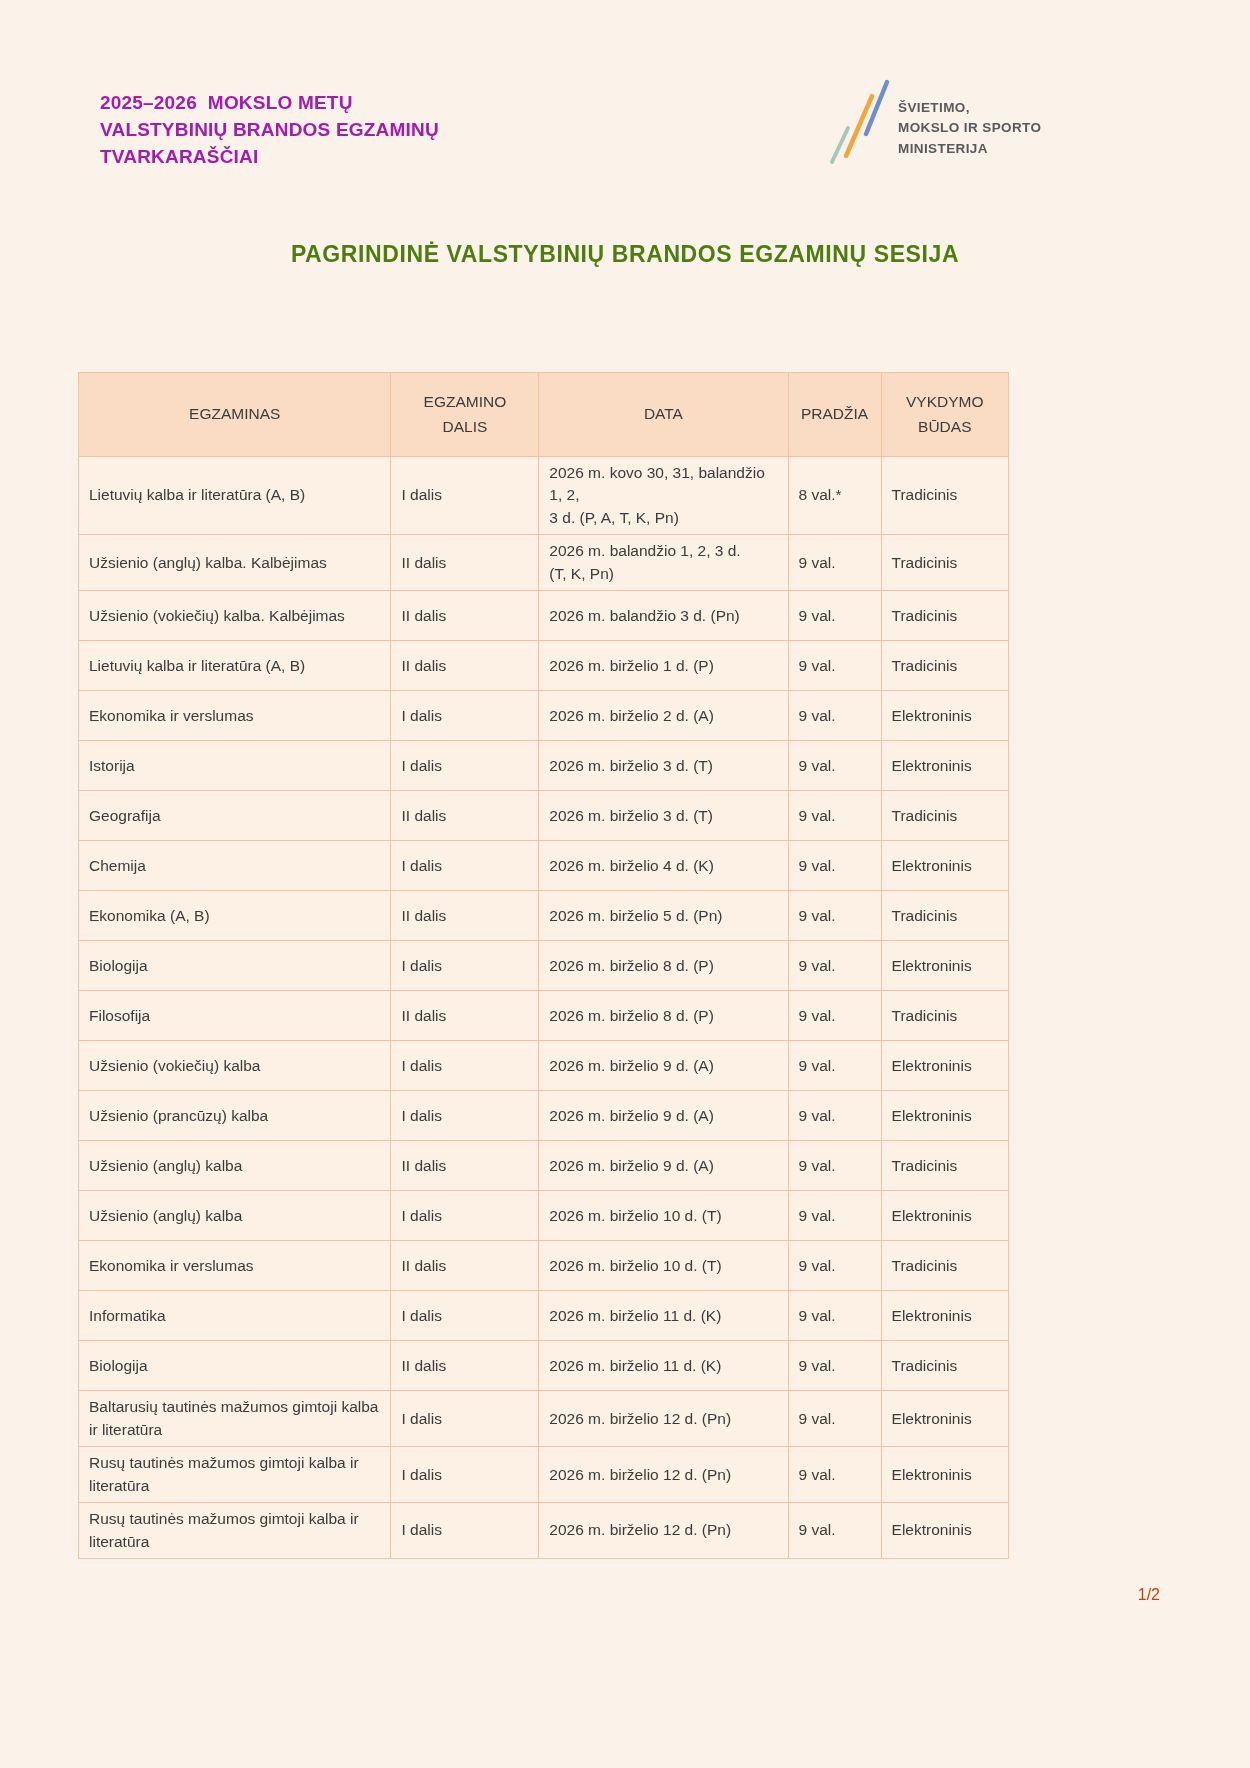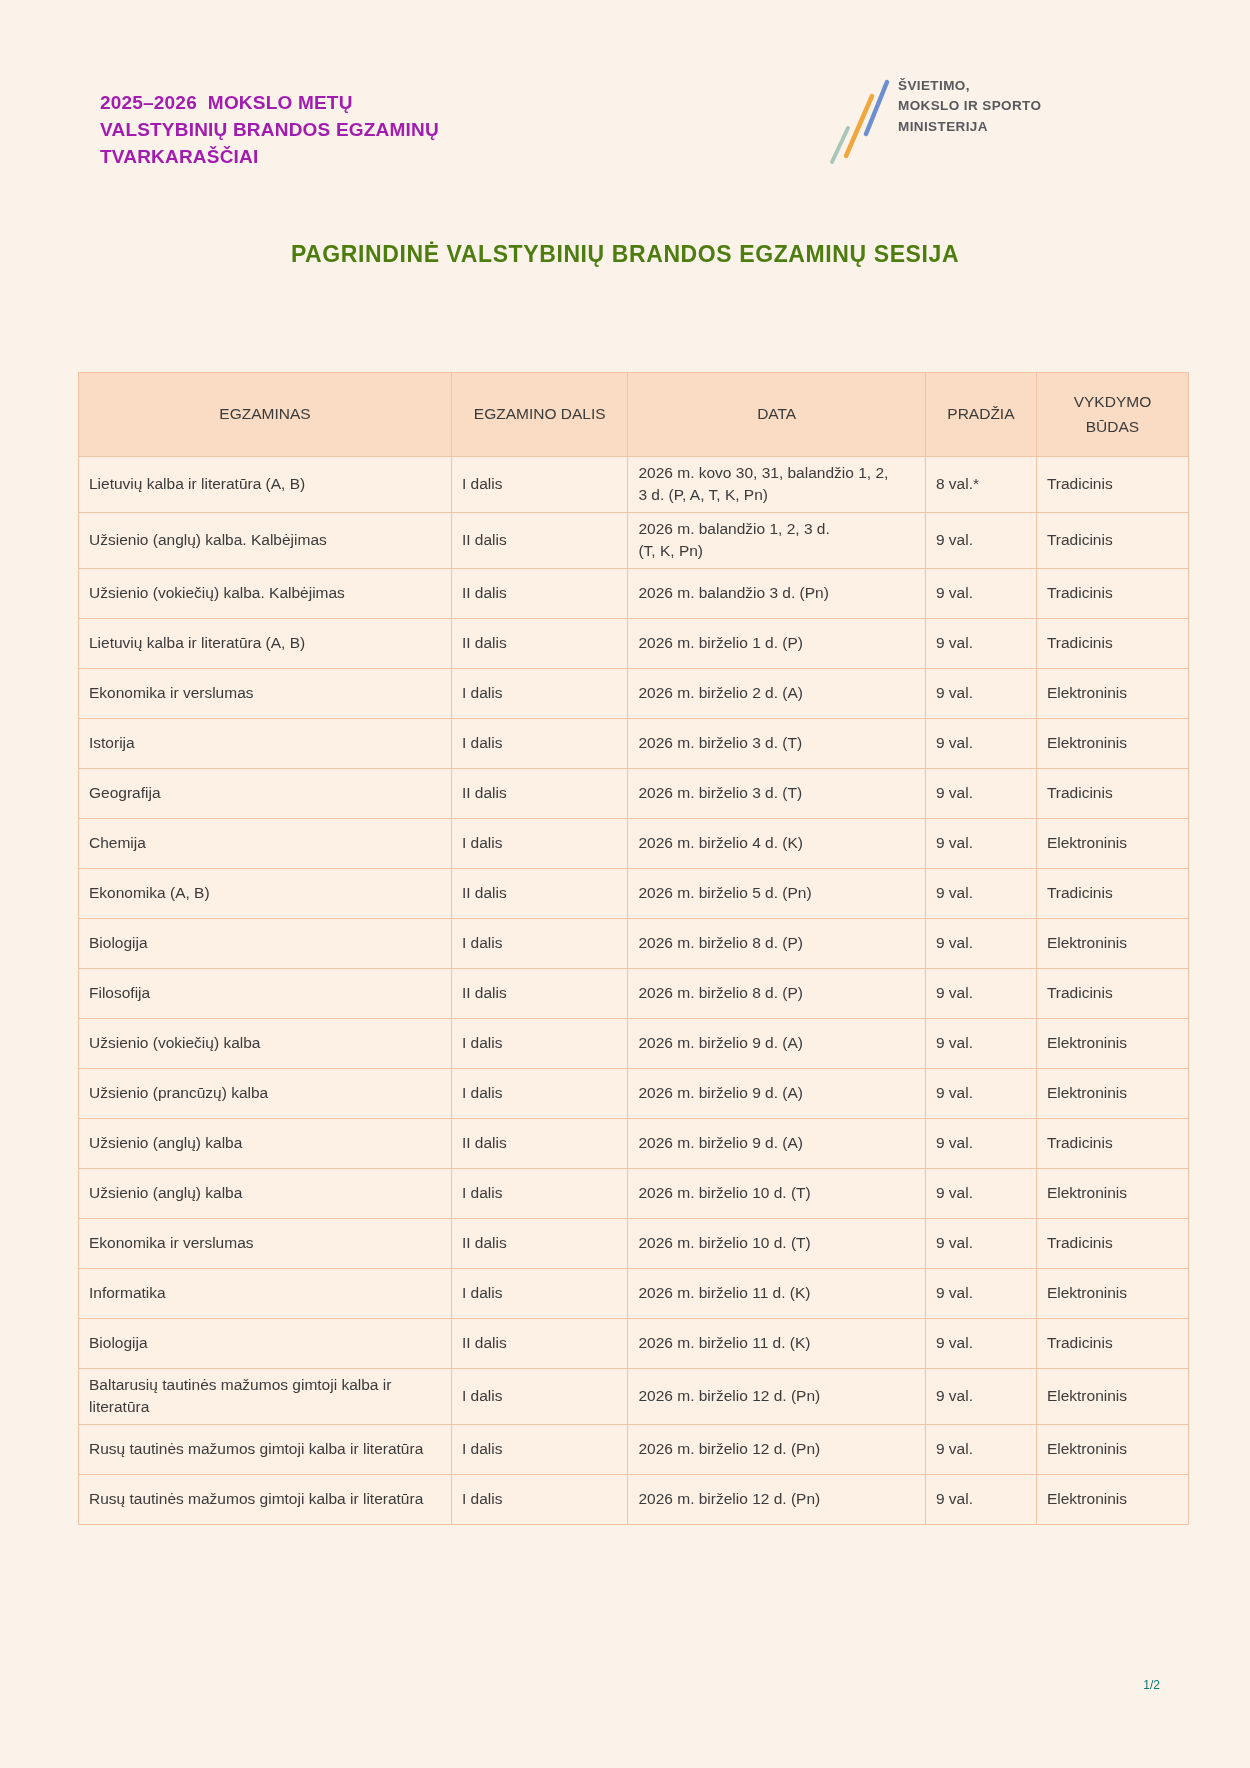--- a/index.html
+++ b/index.html
@@ -33,20 +33,21 @@
   .logo {
     position: absolute;
     left: 826px;
     top: 76px;
     display: flex;
     align-items: flex-start;
   }
   .logo svg { display: block; }
   .logo-text {
     margin-left: 6px;
+    margin-top: 22px;
     color: #59585c;
     font-size: 13.5px;
     font-weight: bold;
     line-height: 1.5;
     letter-spacing: 0.4px;
     white-space: pre;
   }
 
   
   .section-title {
@@ -59,21 +60,21 @@
     font-size: 23px;
     font-weight: 600;
     letter-spacing: 0.6px;
   }
 
   
   table.schedule {
     position: absolute;
     left: 78px;
     top: 372px;
-    width: 1111px;
+    width: 931px;
     border-collapse: collapse;
     table-layout: fixed;
     border-radius: 16px;
   }
   table.schedule th, table.schedule td {
     border: 1px solid #f2c3a3;
     color: #3b3b3b;
     font-size: 15.5px;
     vertical-align: middle;
   }
@@ -91,23 +92,23 @@
     padding: 5px 10px;
     line-height: 1.45;
     text-align: left;
   }
   td.date-cell { white-space: pre-line; margin-left: 22px; }
 
   
   .page-number {
     position: absolute;
     right: 90px;
-    top: 1678px;
-    color: #0f766e;
-    font-size: 12px;
+    top: 1586px;
+    color: #c2410c;
+    font-size: 16px;
   }
 </style>
 </head>
 <body>
 
 <div class="page">
 
   <div class="doc-heading">2025–2026  MOKSLO METŲ
 VALSTYBINIŲ BRANDOS EGZAMINŲ
 TVARKARAŠČIAI</div>

